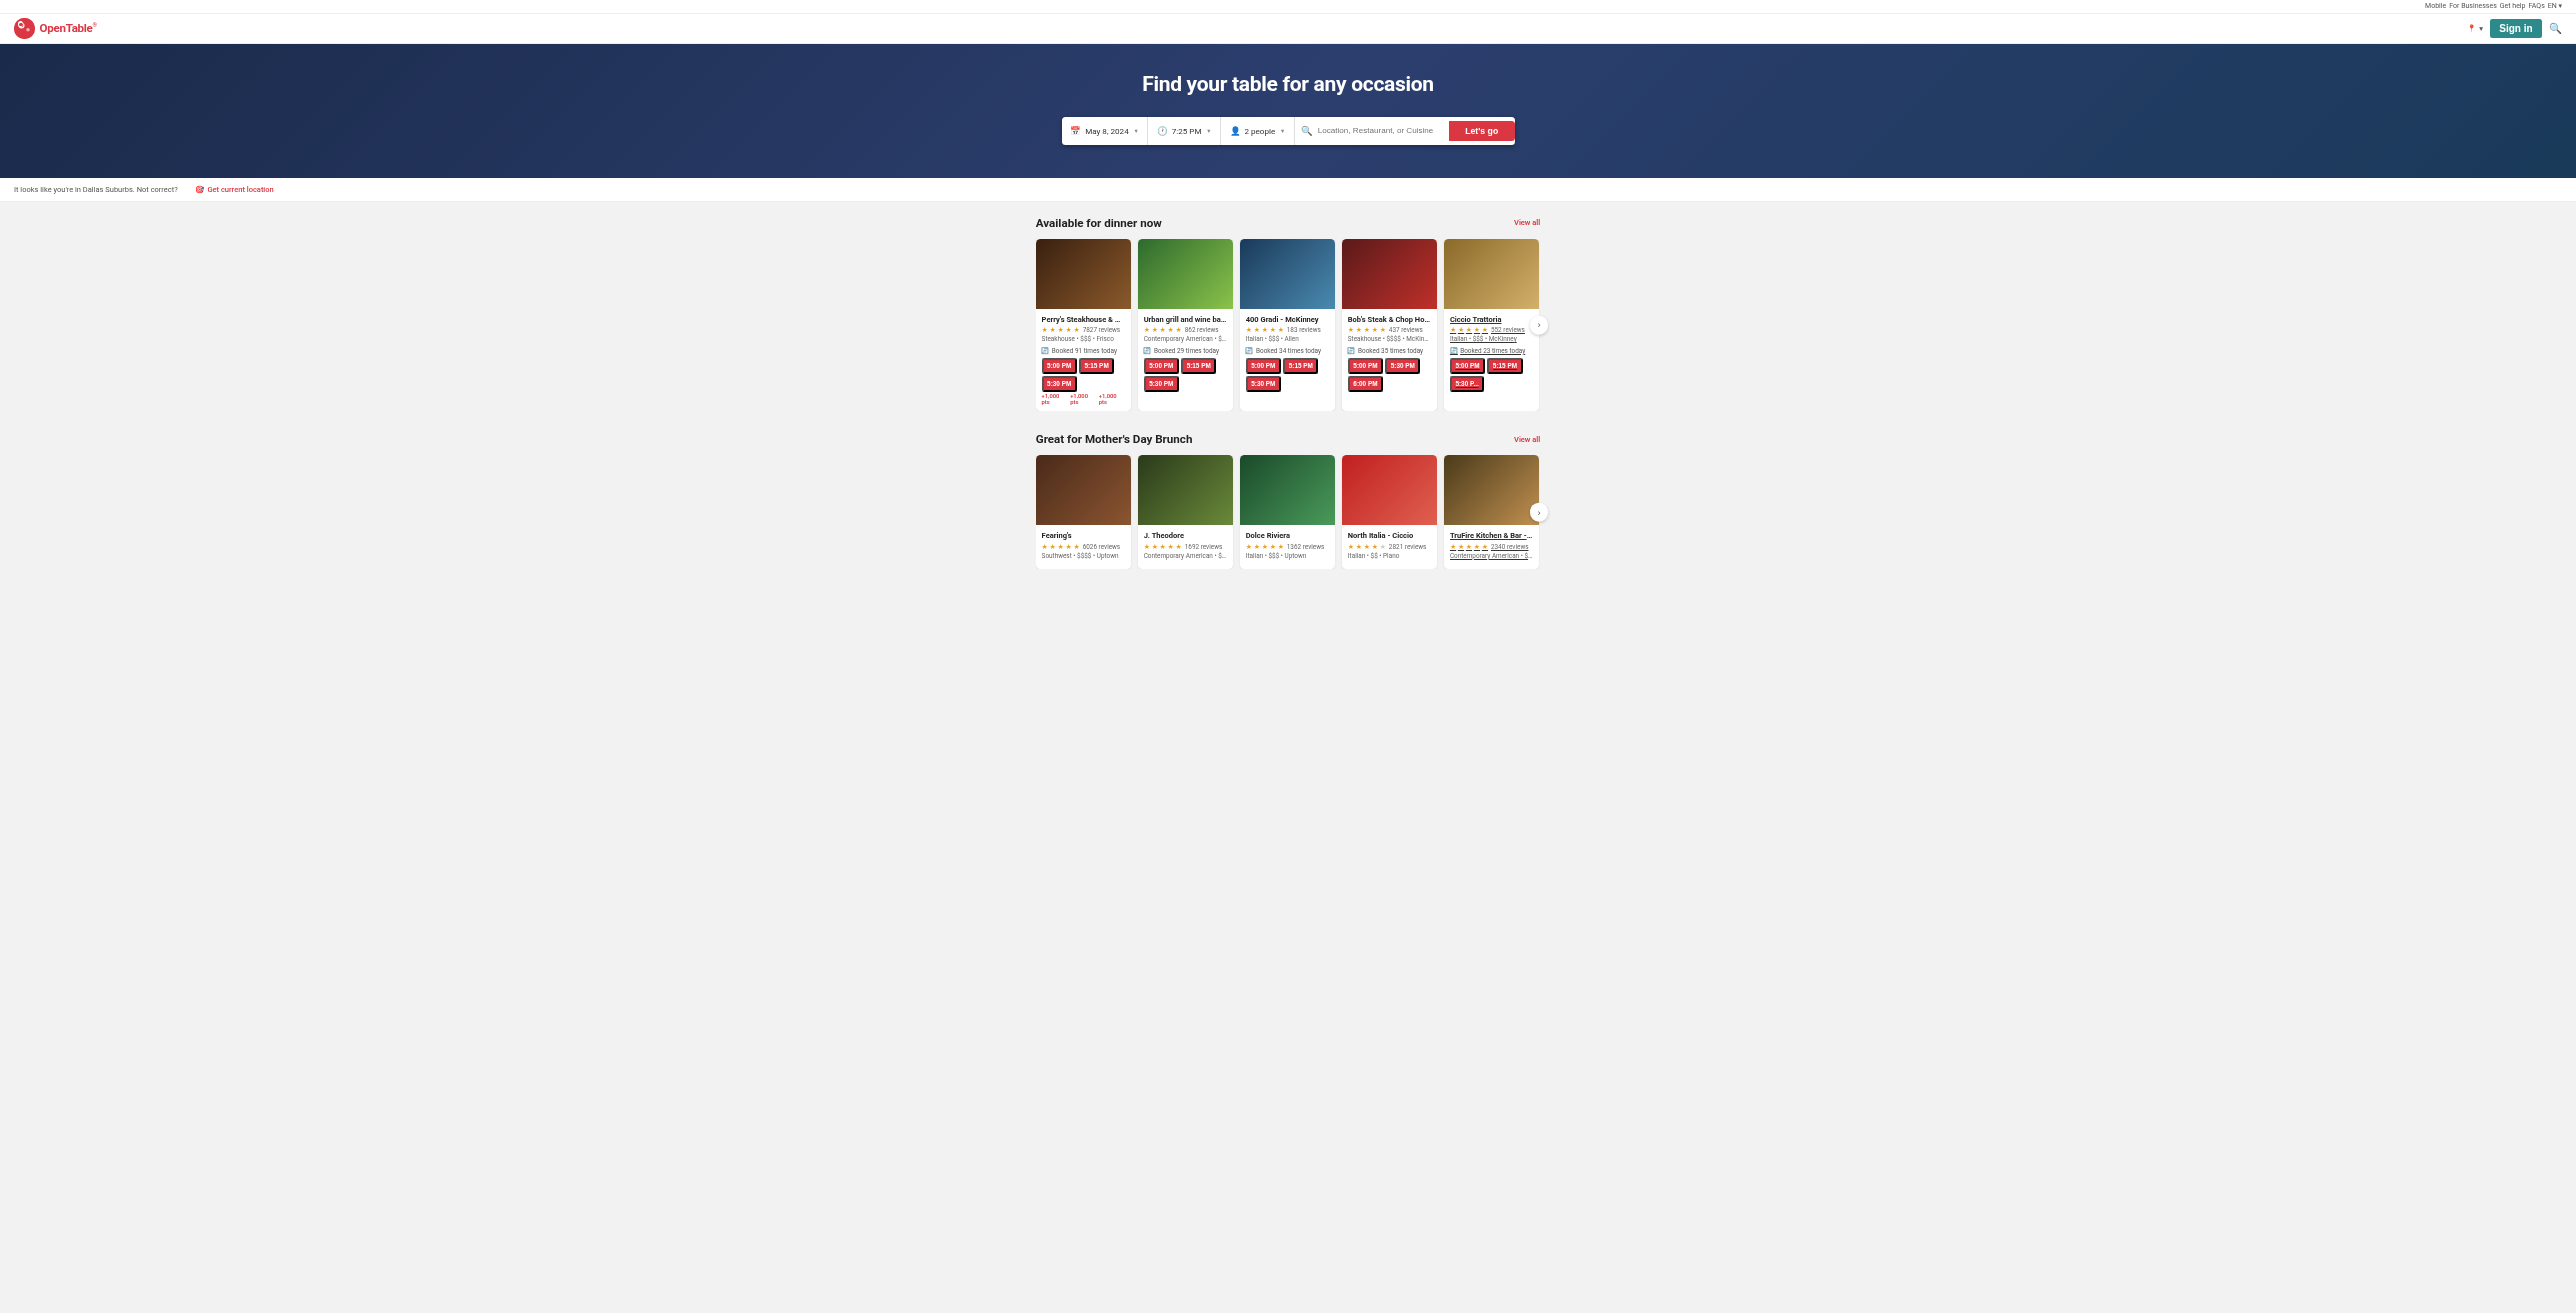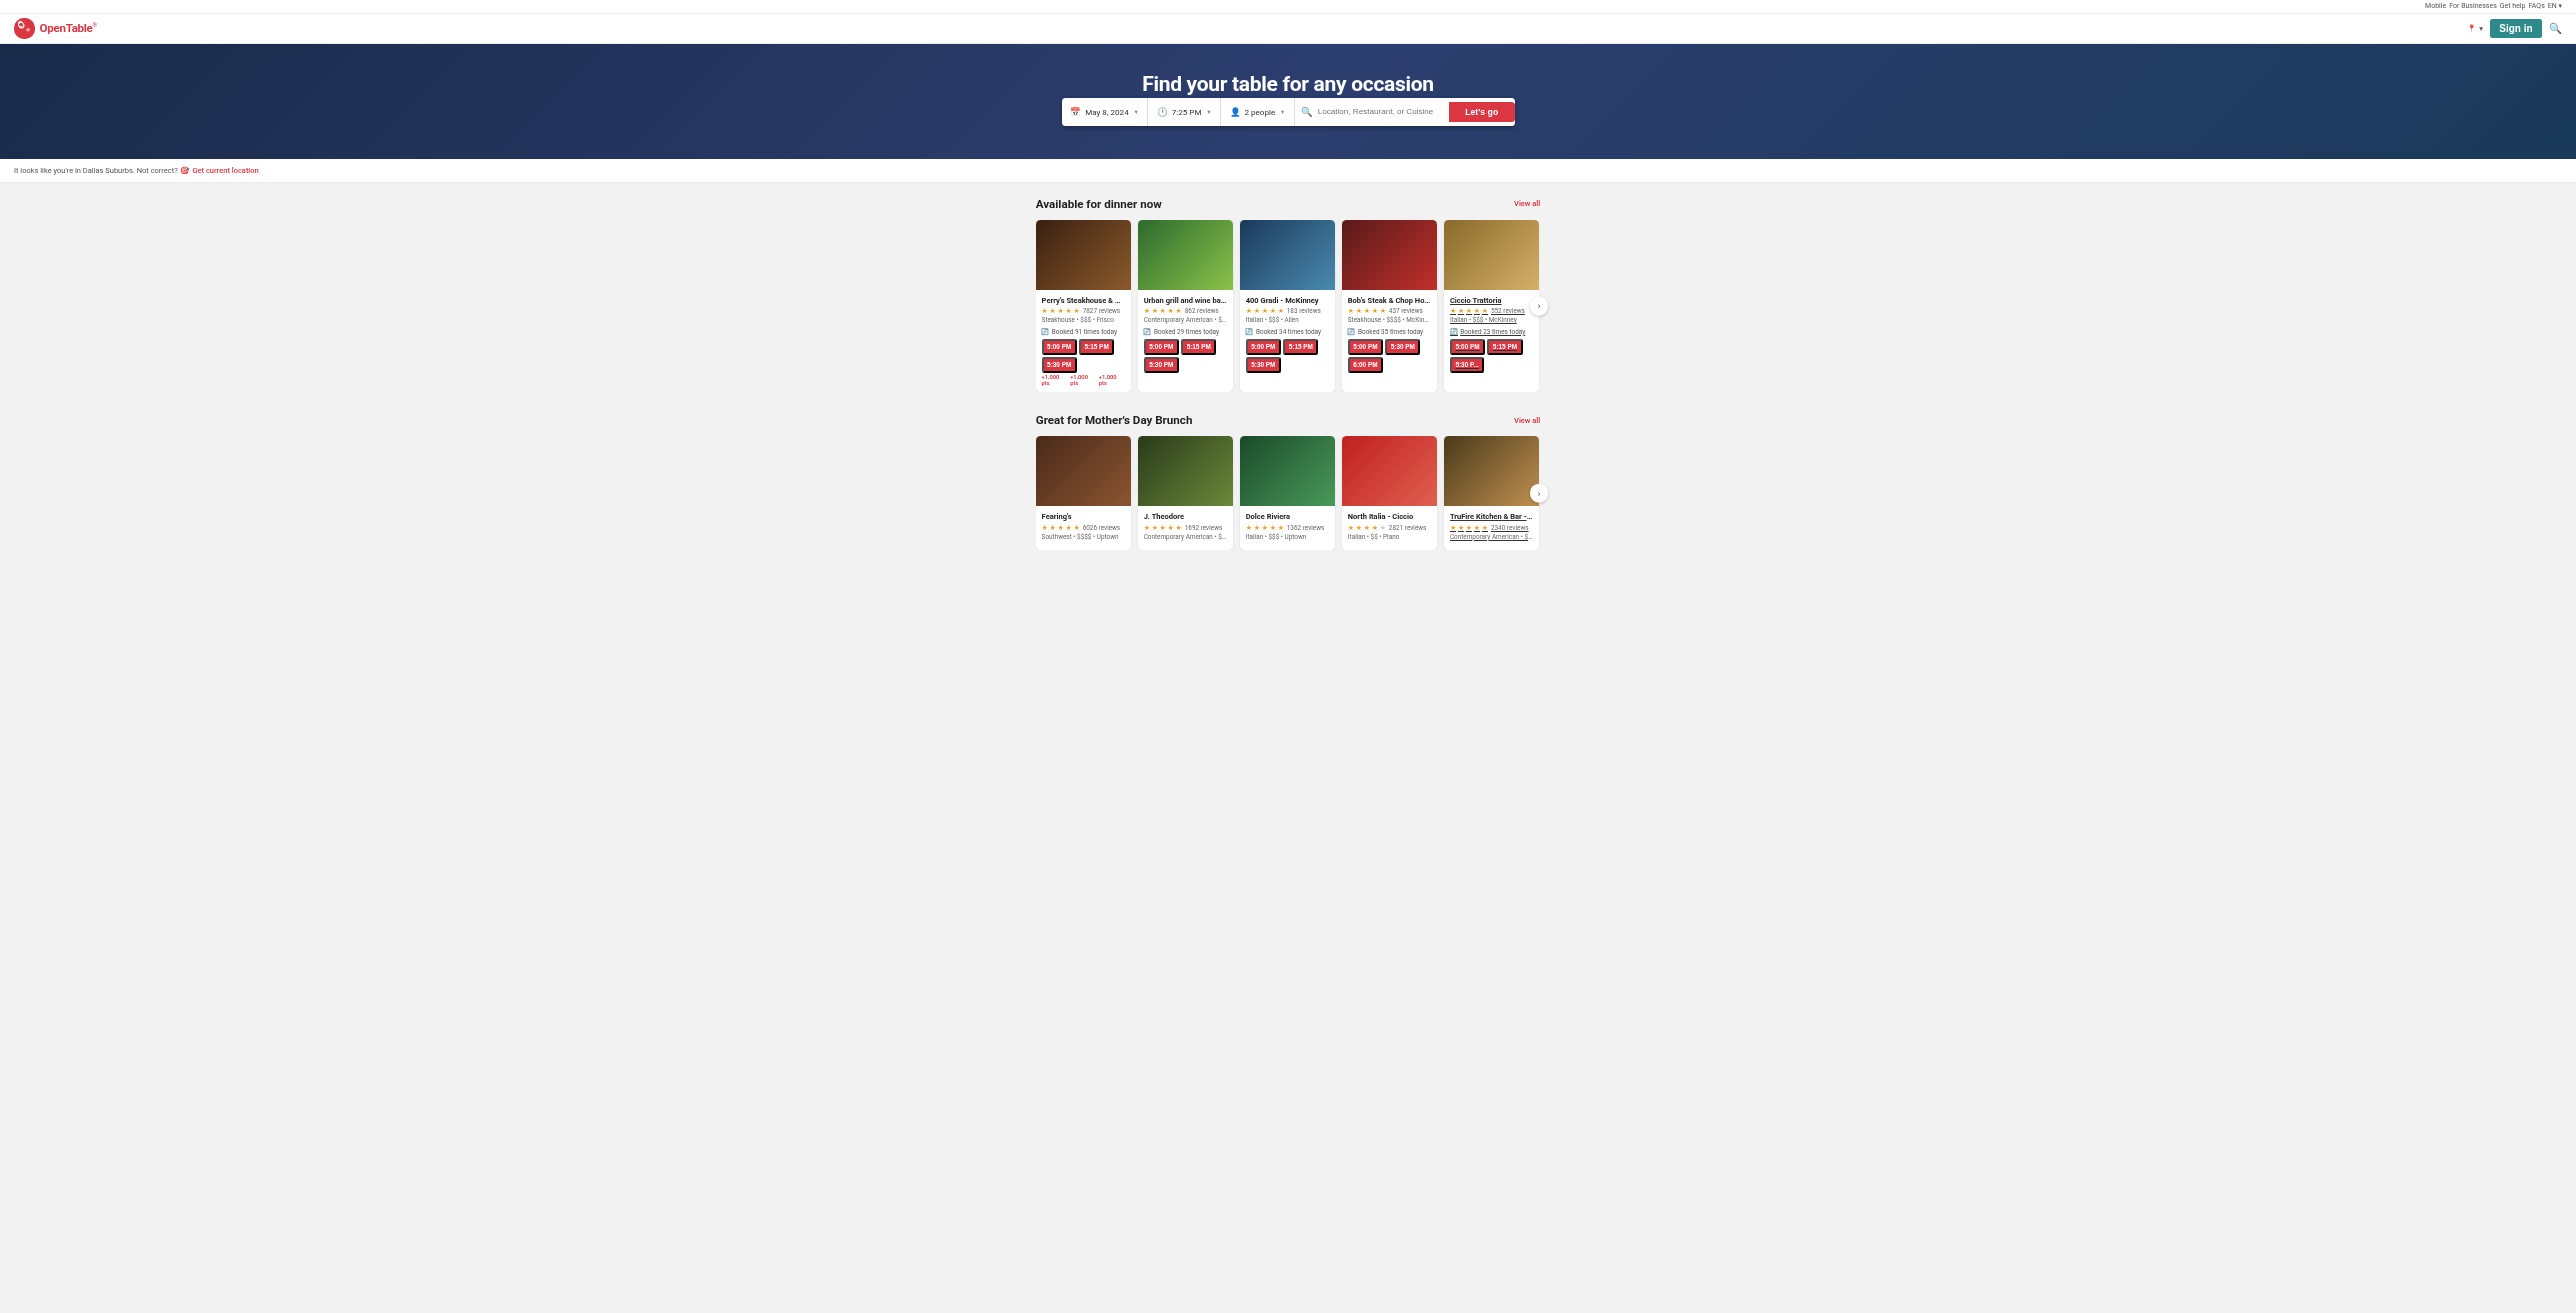--- a/index.html
+++ b/index.html
@@ -70,21 +70,21 @@
     
     .hero {
       background: linear-gradient(135deg, #1a2a4a 0%, #2c3e6e 50%, #1a3a5a 100%);
       padding: 28px 14px 33px;
       text-align: center;
     }
     .hero h1 {
       color: #fff;
       font-size: 21px;
       font-weight: 700;
-      margin-bottom: 2px;
+      margin-bottom: 21px;
       letter-spacing: -0.3px;
     }
 
     .search-bar {
       display: flex;
       align-items: center;
       background: #fff;
       border-radius: 3.5px;
       overflow: visible;
       max-width: 453px;
@@ -130,21 +130,21 @@
     }
 
     
     .location-notice {
       background: #fff;
       padding: 7px 14px;
       font-size: 7.5px;
       color: #555;
       display: flex;
       align-items: center;
-      gap: 3px;
+      gap: 18px;
       border-bottom: 0.6px solid #eee;
     }
     .location-notice .get-location { color: #da3743; cursor: pointer; display: flex; align-items: center; gap: 2.3px; font-weight: 500; }
 
     
     .content { max-width: 523px; margin: 0 auto; padding: 14px 9.3px 23px; }
 
     .section { margin-bottom: 21px; }
     .section-header {
       display: flex; justify-content: space-between; align-items: center;

